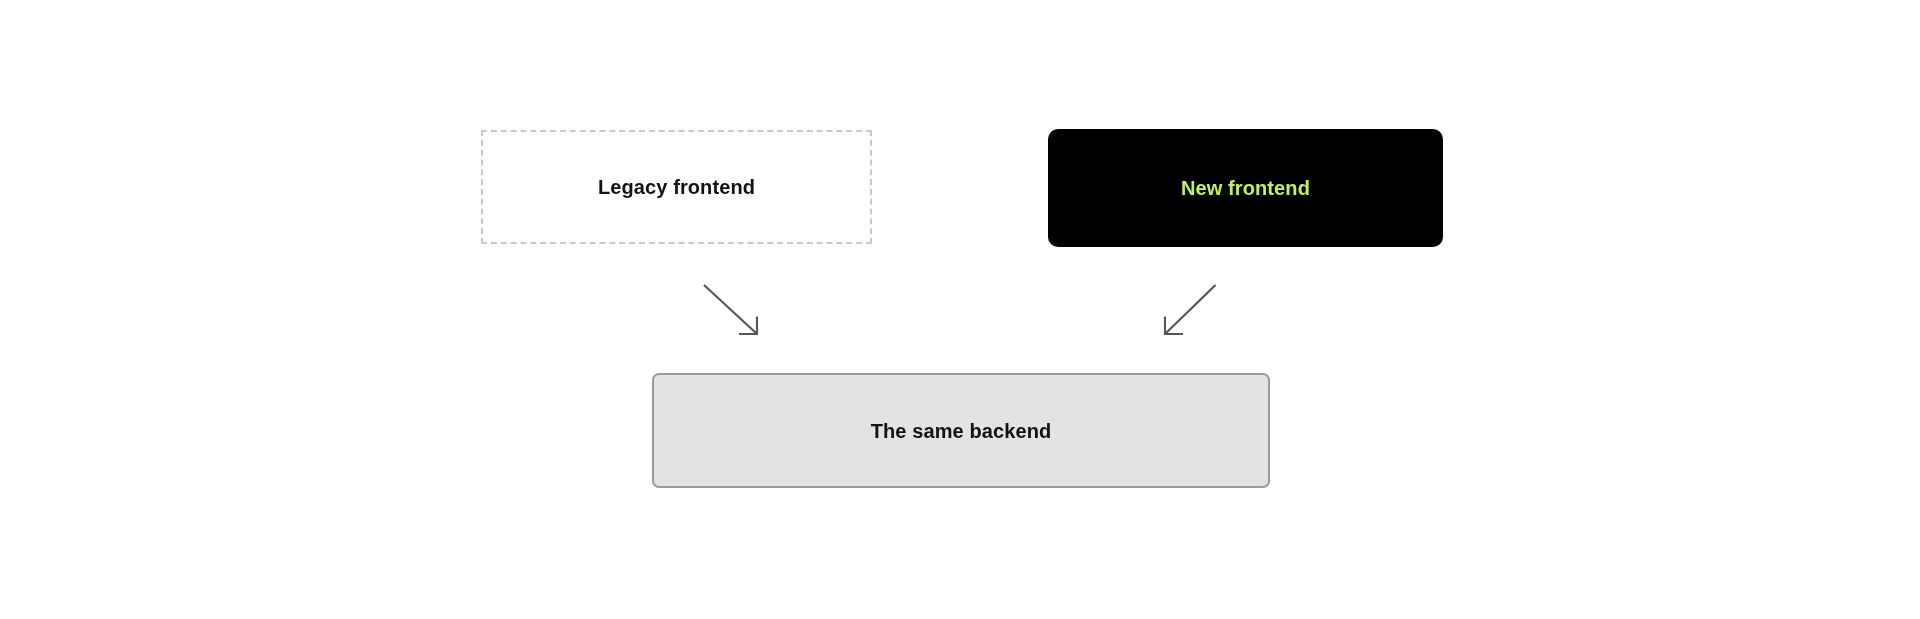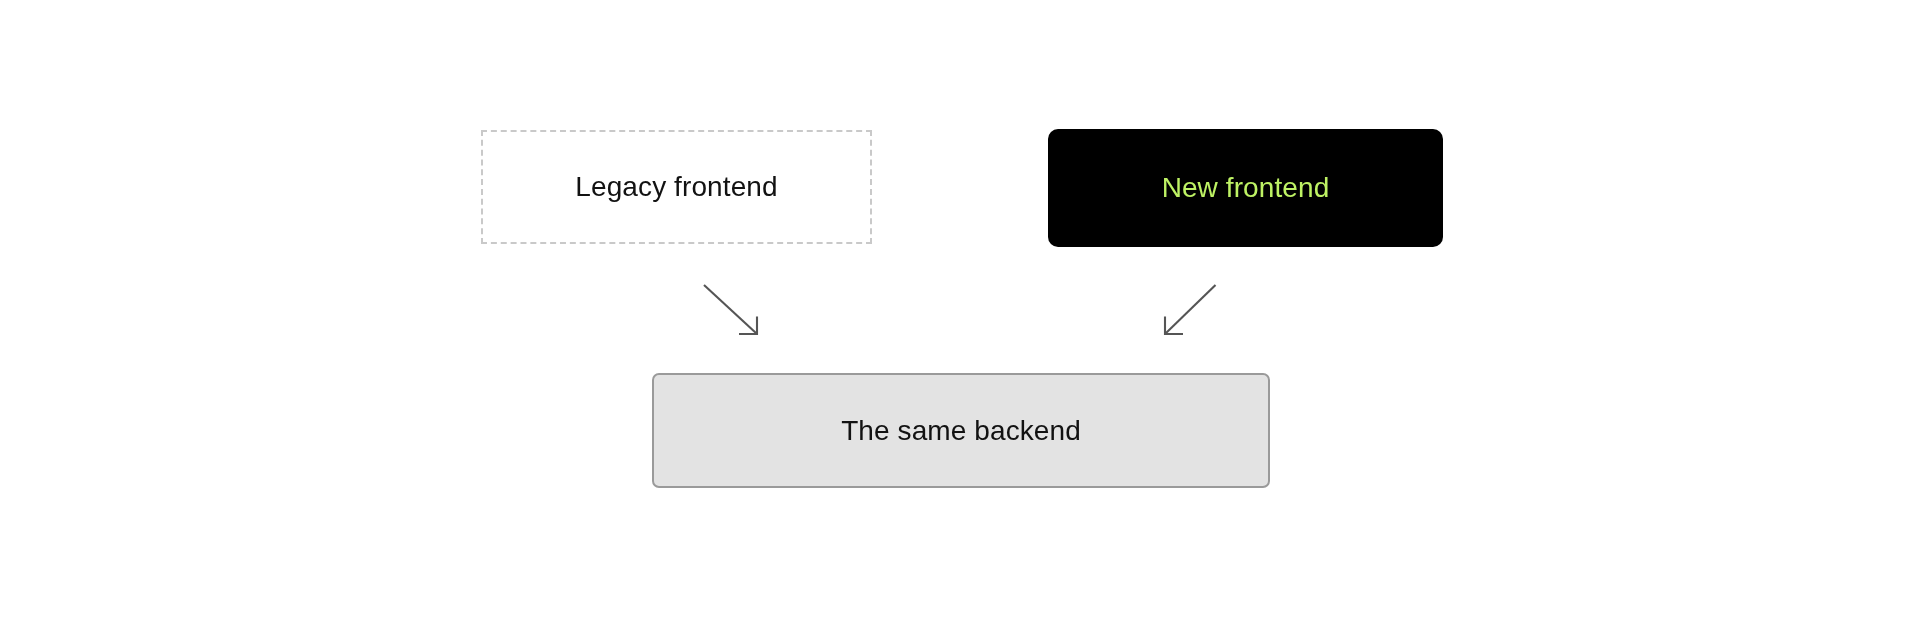--- a/index.html
+++ b/index.html
@@ -21,24 +21,24 @@
   }
 
   
   .node {
     position: absolute;
     box-sizing: border-box;
     display: flex;
     align-items: center;
     justify-content: center;
     text-align: right;
-    font-size: 28px;
+    font-size: 20px;
     line-height: 1.2;
     letter-spacing: 0.1px;
-    font-weight: 400;
+    font-weight: 700;
     user-select: none;
   }
 
   
   #node-legacy {
     left: 481px;
     top: 130px;
     width: 391px;
     height: 114px;
     background: #ffffff;

